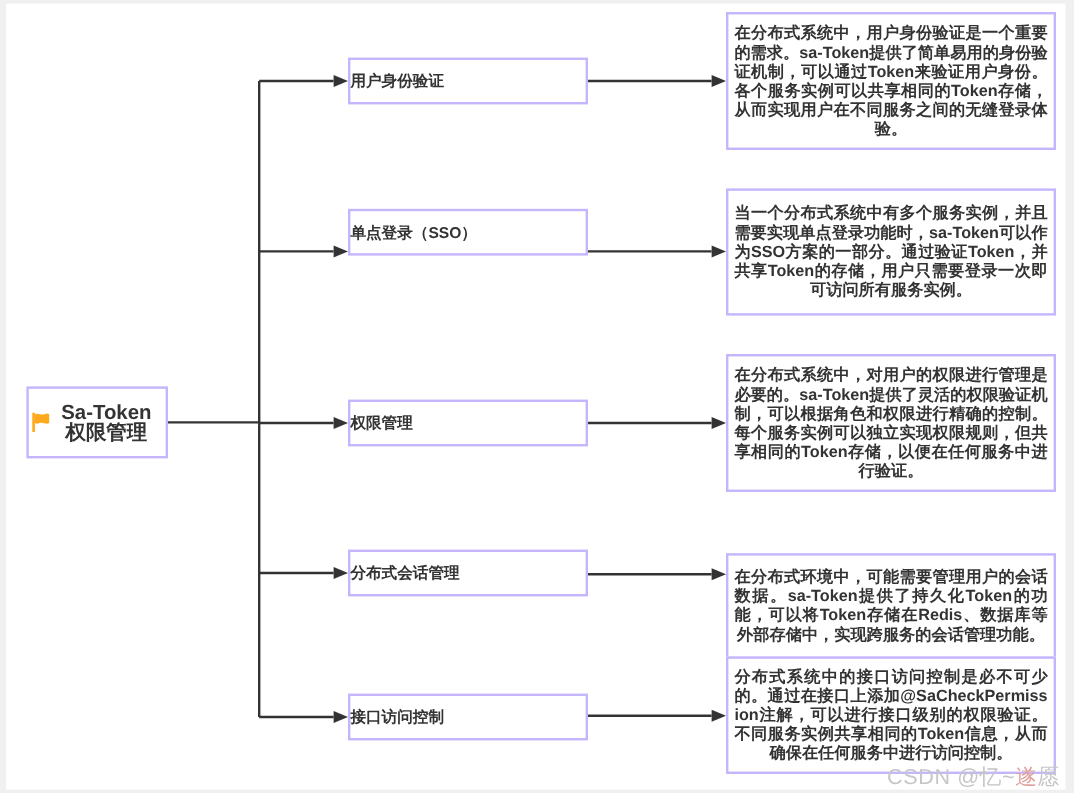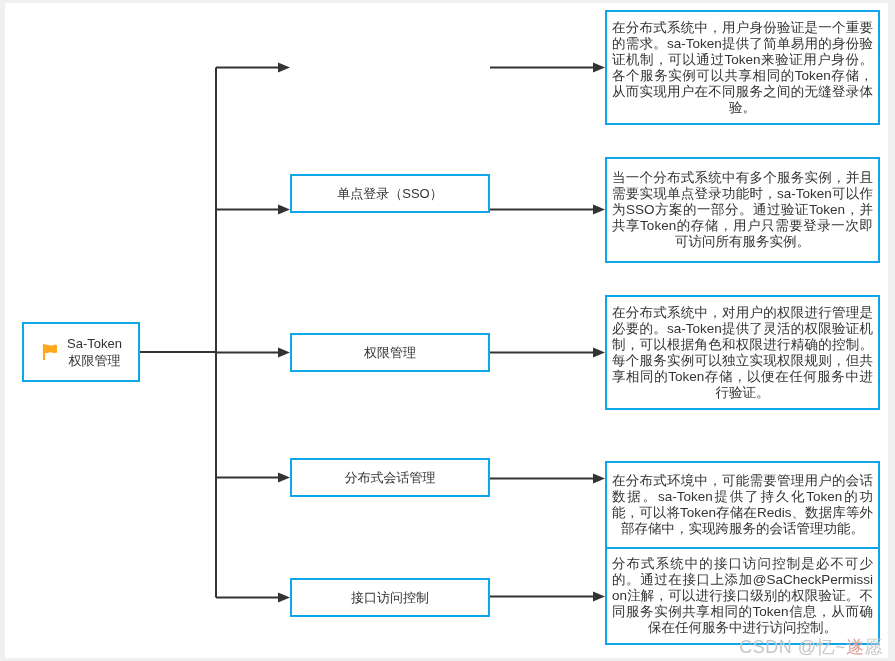--- a/index.html
+++ b/index.html
@@ -6,24 +6,24 @@
   body{font-family:"Liberation Sans","DejaVu Sans",sans-serif;}
   .stage{position:relative;width:895px;height:661px;background:#ffffff;overflow:hidden;}
   .edge{position:absolute;background:#f0f0f0;}
   .edge-top{left:0;top:0;width:895px;height:3px;}
   .edge-left{left:0;top:0;width:5px;height:661px;}
   .edge-right{right:0;top:0;width:7px;height:661px;}
   .edge-bottom{left:0;bottom:0;width:895px;height:3px;}
 
   .connectors{position:absolute;left:0;top:0;pointer-events:none;}
 
-  .node{position:absolute;background:#ffffff;border:2px solid #0ea5e9;box-sizing:border-box;
-        display:flex;align-items:center;justify-content:center;color:#333333;}
+  .node{position:absolute;background:#ffffff;border:2px solid #c4b5fd;box-sizing:border-box;
+        display:flex;align-items:center;justify-content:flex-start;color:#333333;font-weight:bold;}
   .root-node{left:22px;top:322px;width:118px;height:60px;gap:7px;}
-  .root-label{font-size:13px;line-height:17px;text-align:center;white-space:nowrap;}
+  .root-label{font-size:17px;line-height:17px;text-align:center;white-space:nowrap;}
   .flag{flex:0 0 auto;}
 
   .topic{left:290px;width:200px;height:39px;font-size:13px;}
   .topic span{white-space:nowrap;}
 
   .desc{left:605px;width:275px;font-size:13.5px;line-height:16px;}
   .desc-text{width:100%;padding:0 5px;box-sizing:border-box;text-align:justify;
              text-align-last:center;word-break:break-all;}
 
   .watermark{position:absolute;right:12px;bottom:2px;font-size:18px;letter-spacing:0.5px;
@@ -68,20 +68,23 @@
     <svg class="flag" width="20" height="20" viewBox="0 0 20 20">
       <path d="M4 2 V18" stroke="#FFA91F" stroke-width="2.2" fill="none"></path>
       <path d="M5 3.2 C8 1.6 10 4.4 13 3.2 C15 2.4 16 2.6 17 3.2 V10.6 C14 12.2 12 9.4 9 10.6 C7 11.4 6 11.2 5 10.6 Z" fill="#FFA91F"></path>
     </svg>
     <div class="root-label">
       <div>Sa-Token</div>
       <div>权限管理</div>
     </div>
   </div>
 
+  <div class="node topic" style="top:48px;">
+    <span>用户身份验证</span>
+  </div>
   <div class="node topic" style="top:174px;">
     <span>单点登录（SSO）</span>
   </div>
   <div class="node topic" style="top:333px;">
     <span>权限管理</span>
   </div>
   <div class="node topic" style="top:458px;">
     <span>分布式会话管理</span>
   </div>
   <div class="node topic" style="top:578px;">

